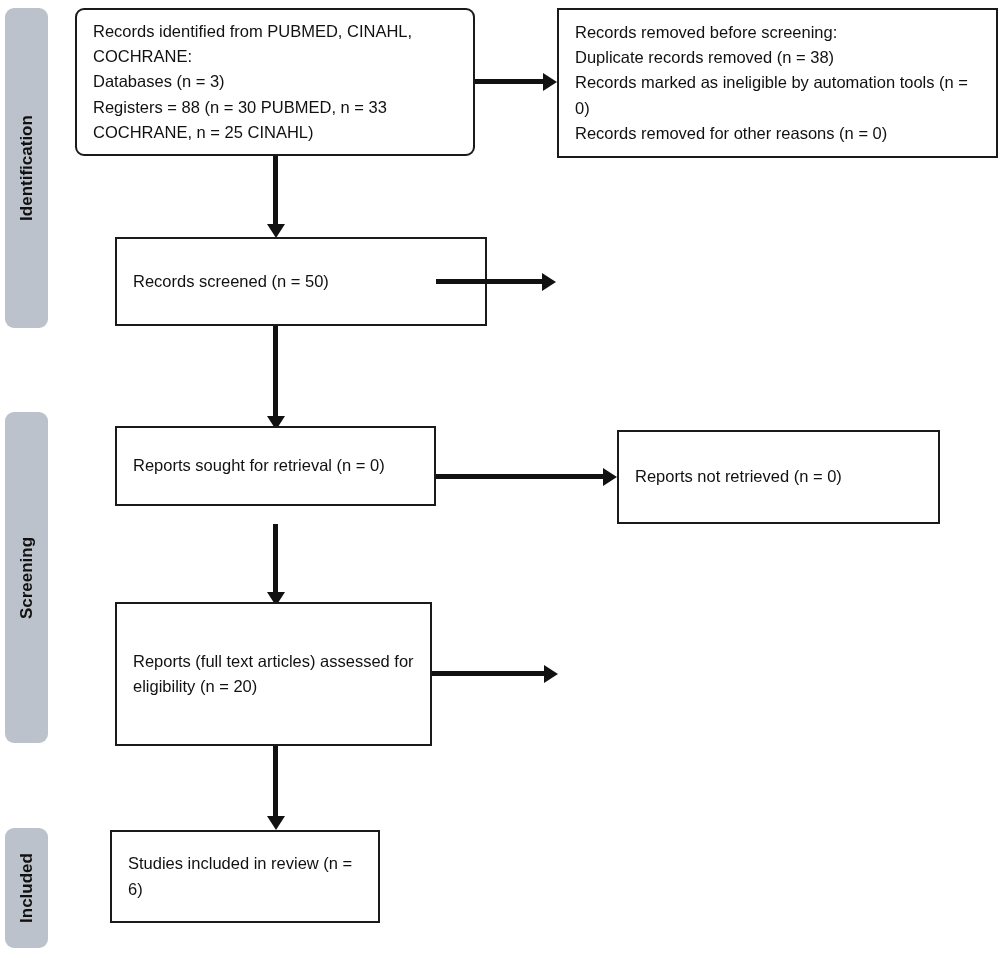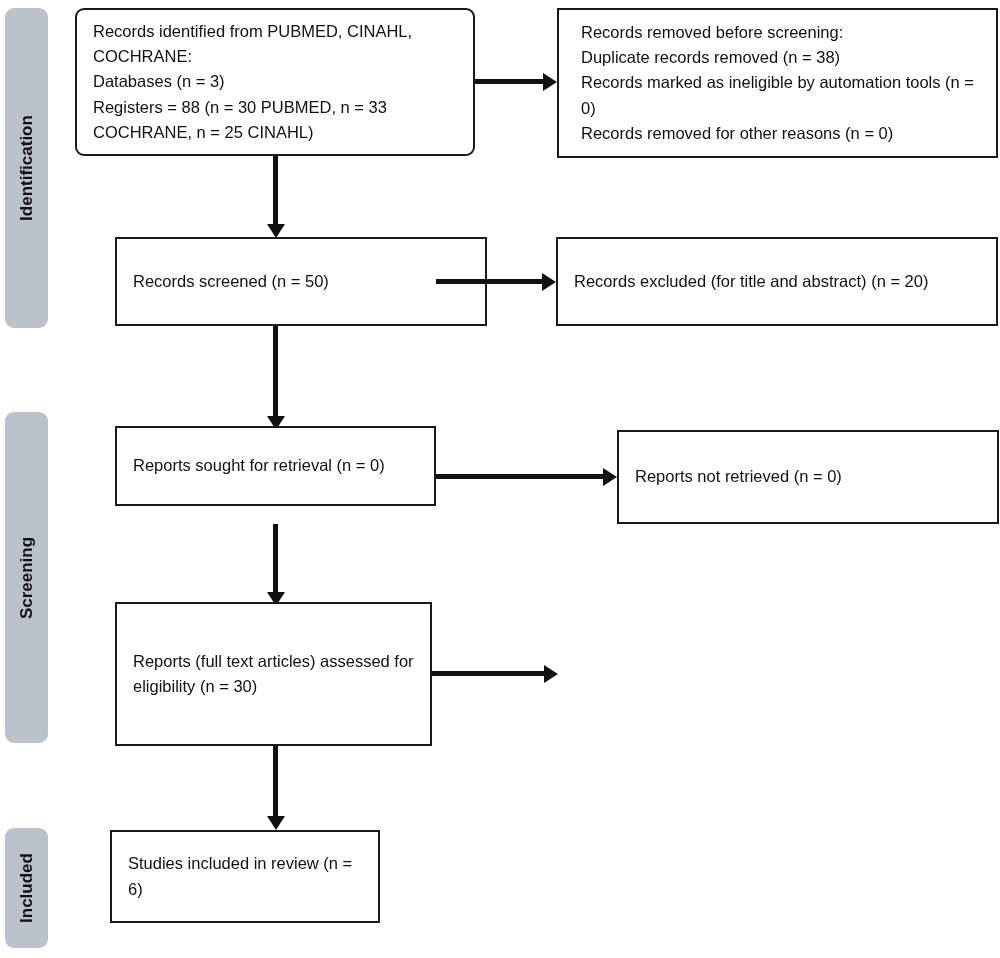--- a/index.html
+++ b/index.html
@@ -102,63 +102,60 @@
   <div class="stage-bar" style="left:5px; top:828px; width:43px; height:120px;">
     <span class="stage-label">Included</span>
   </div>
 
   <div class="flow-box" style="left:75px; top:8px; width:400px; height:148px;border-radius:9px;">
     <span class="box-text">Records identified from PUBMED, CINAHL, COCHRANE:
 Databases (n = 3)
 Registers = 88 (n = 30 PUBMED, n = 33 COCHRANE, n = 25 CINAHL)</span>
   </div>
 
-  <div class="flow-box" style="left:557px; top:8px; width:441px; height:150px;padding-left:6px;">
+  <div class="flow-box" style="left:557px; top:8px; width:441px; height:150px;">
     <span class="box-text">Records removed before screening:
 Duplicate records removed  (n = 38)
 Records marked as ineligible by automation tools (n = 0)
 Records removed for other reasons (n = 0)</span>
   </div>
 
   <div class="conn-h" style="left:475px; top:79px; width:68px;"></div>
   <div class="arrow-right" style="left:543px; top:72.5px;"></div>
 
   <div class="conn-v" style="left:273px; top:156px; height:68px;"></div>
   <div class="arrow-down" style="left:266.5px; top:224px;"></div>
 
   <div class="flow-box" style="left:115px; top:237px; width:372px; height:89px;">
     <span class="box-text">Records screened  (n = 50)</span>
   </div>
 
-  <div class="flow-box" style="left:556px; top:237px; width:442px; height:89px;">
-    <span class="box-text">Records excluded (for title and abstract) (n = 20)</span>
-  </div>
 
   <div class="conn-h" style="left:436px; top:279px; width:106px;"></div>
   <div class="arrow-right" style="left:542px; top:272.5px;"></div>
 
   <div class="conn-v" style="left:273px; top:326px; height:90px;"></div>
   <div class="arrow-down" style="left:266.5px; top:416px;"></div>
 
   <div class="flow-box" style="left:115px; top:426px; width:321px; height:80px;">
     <span class="box-text">Reports sought for retrieval (n = 0)</span>
   </div>
 
-  <div class="flow-box" style="left:617px; top:430px; width:382px; height:94px;">
+  <div class="flow-box" style="left:617px; top:430px; width:323px; height:94px;">
     <span class="box-text">Reports not retrieved (n = 0)</span>
   </div>
 
   <div class="conn-h" style="left:436px; top:474px; width:167px;"></div>
   <div class="arrow-right" style="left:603px; top:467.5px;"></div>
 
   <div class="conn-v" style="left:273px; top:524px; height:68px;"></div>
   <div class="arrow-down" style="left:266.5px; top:592px;"></div>
 
   <div class="flow-box" style="left:115px; top:602px; width:317px; height:144px;">
-    <span class="box-text">Reports (full text articles) assessed for eligibility (n = 30)</span>
+    <span class="box-text">Reports (full text articles) assessed for eligibility (n = 20)</span>
   </div>
 
 
   <div class="conn-h" style="left:432px; top:671px; width:112px;"></div>
   <div class="arrow-right" style="left:544px; top:664.5px;"></div>
 
   <div class="conn-v" style="left:273px; top:746px; height:70px;"></div>
   <div class="arrow-down" style="left:266.5px; top:816px;"></div>
 
   <div class="flow-box" style="left:110px; top:830px; width:270px; height:93px;">

